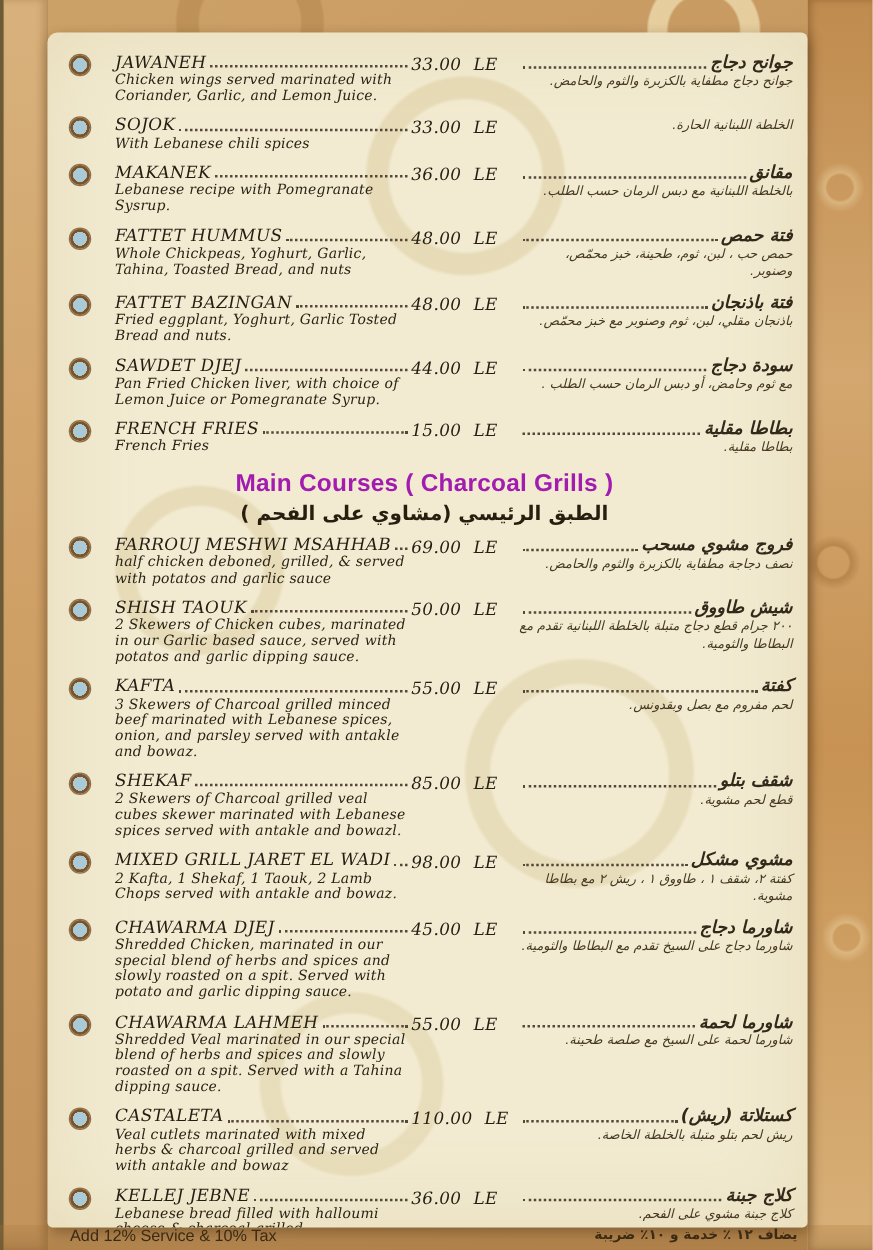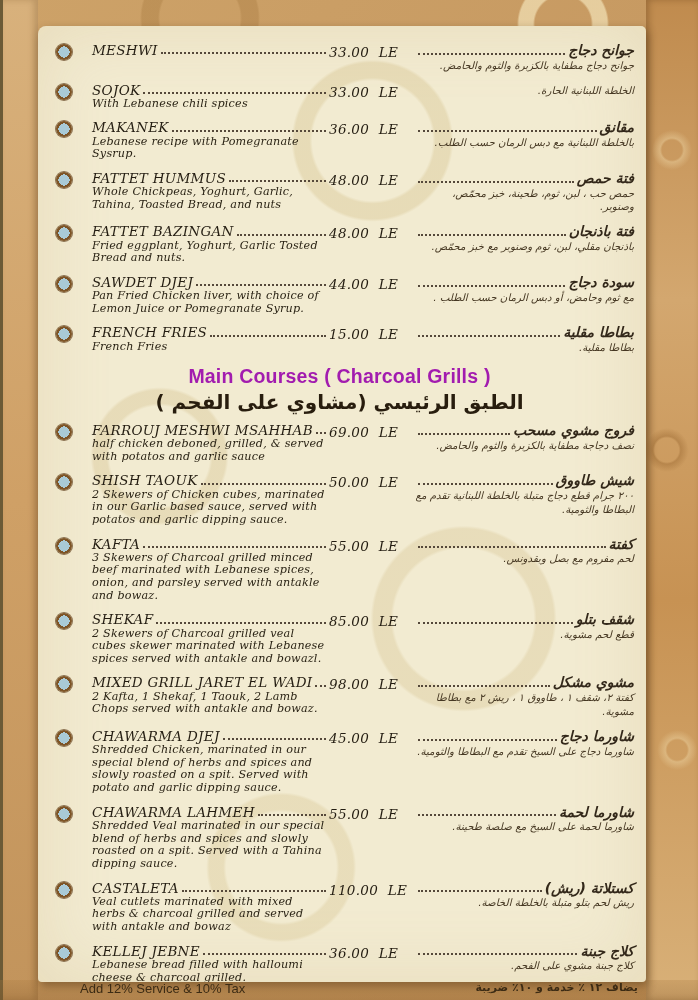--- a/index.html
+++ b/index.html
@@ -94,29 +94,29 @@
     color:#463823;padding-top:1px;
   }
 
   
   .section-header{text-align:center;margin:2px 40px 9px 30px;}
   .sh-en{
     font-family:"Liberation Sans",sans-serif;font-weight:700;font-size:19.5px;
     color:#a21caf;letter-spacing:.2px;
   }
   .sh-ar{
-    font-family:"DejaVu Sans",sans-serif;font-weight:700;font-size:20px;
+    font-family:"DejaVu Sans",sans-serif;font-weight:700;font-size:16px;
     color:#281d0e;margin-top:2px;
   }
 
   
   .footer{
     position:absolute;left:0;bottom:0;width:698px;height:19px;
     display:flex;justify-content:space-between;align-items:flex-start;
-    padding:0 60px 0 80px;box-sizing:border-box;
+    padding:0 60px 0 56px;box-sizing:border-box;
   }
   .footer-en{font-family:"Liberation Sans",sans-serif;font-size:13px;color:#3c2b14;}
   .footer-ar{font-family:"DejaVu Sans",sans-serif;font-weight:700;font-size:11px;color:#3c2b14;}
 </style>
 </head>
 <body>
 
 <div class="bg-ornaments">
   <div class="orn orn-tl"></div>
   <div class="orn orn-tr"></div>
@@ -127,23 +127,24 @@
 <div class="bottom-band"></div>
 
 <div class="panel">
   <div class="menu-list">
   <div class="item">
     <div class="icon-col">
       <span class="logo"></span>
     </div>
     <div class="en-col">
       <div class="name-row">
-        <span class="en-name">MESHWI</span>
-        <span class="dots"></span>
-      </div>
+        <span class="en-name">JAWANEH</span>
+        <span class="dots"></span>
+      </div>
+      <div class="en-desc">Chicken wings served marinated with Coriander, Garlic, and Lemon Juice.</div>
     </div>
     <div class="price-col">33.00 LE</div>
     <div class="ar-col">
       <div class="ar-name-row">
         <span class="ar-name">جوانح دجاج</span>
         <span class="dots ar-dots"></span>
       </div>
       <div class="ar-desc">جوانح دجاج مطفاية بالكزبرة والثوم والحامض.</div>
     </div>
   </div>

